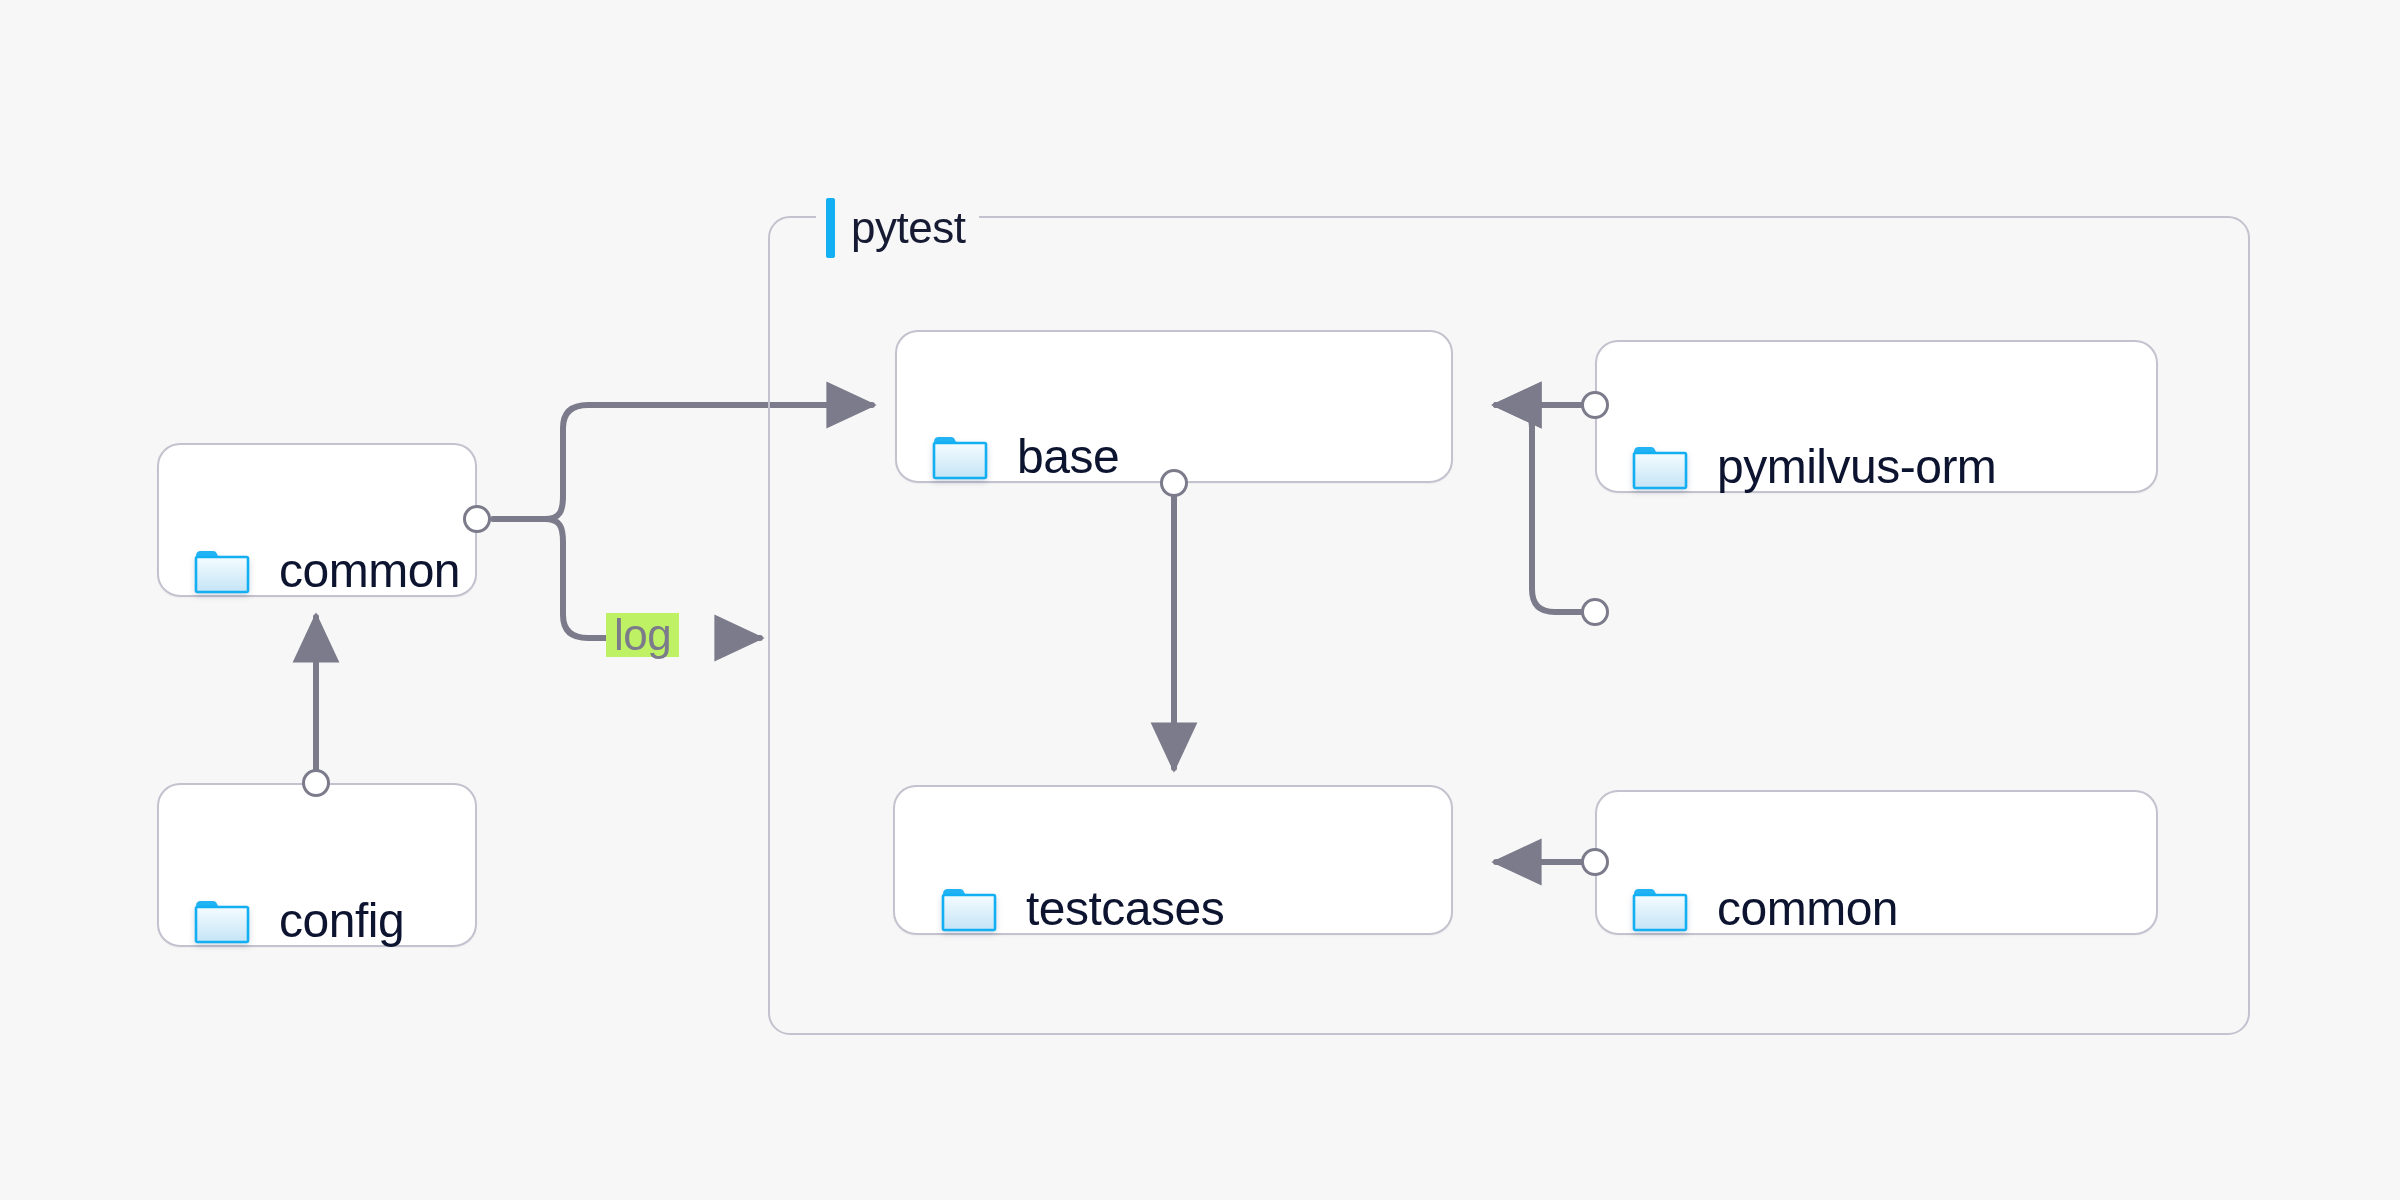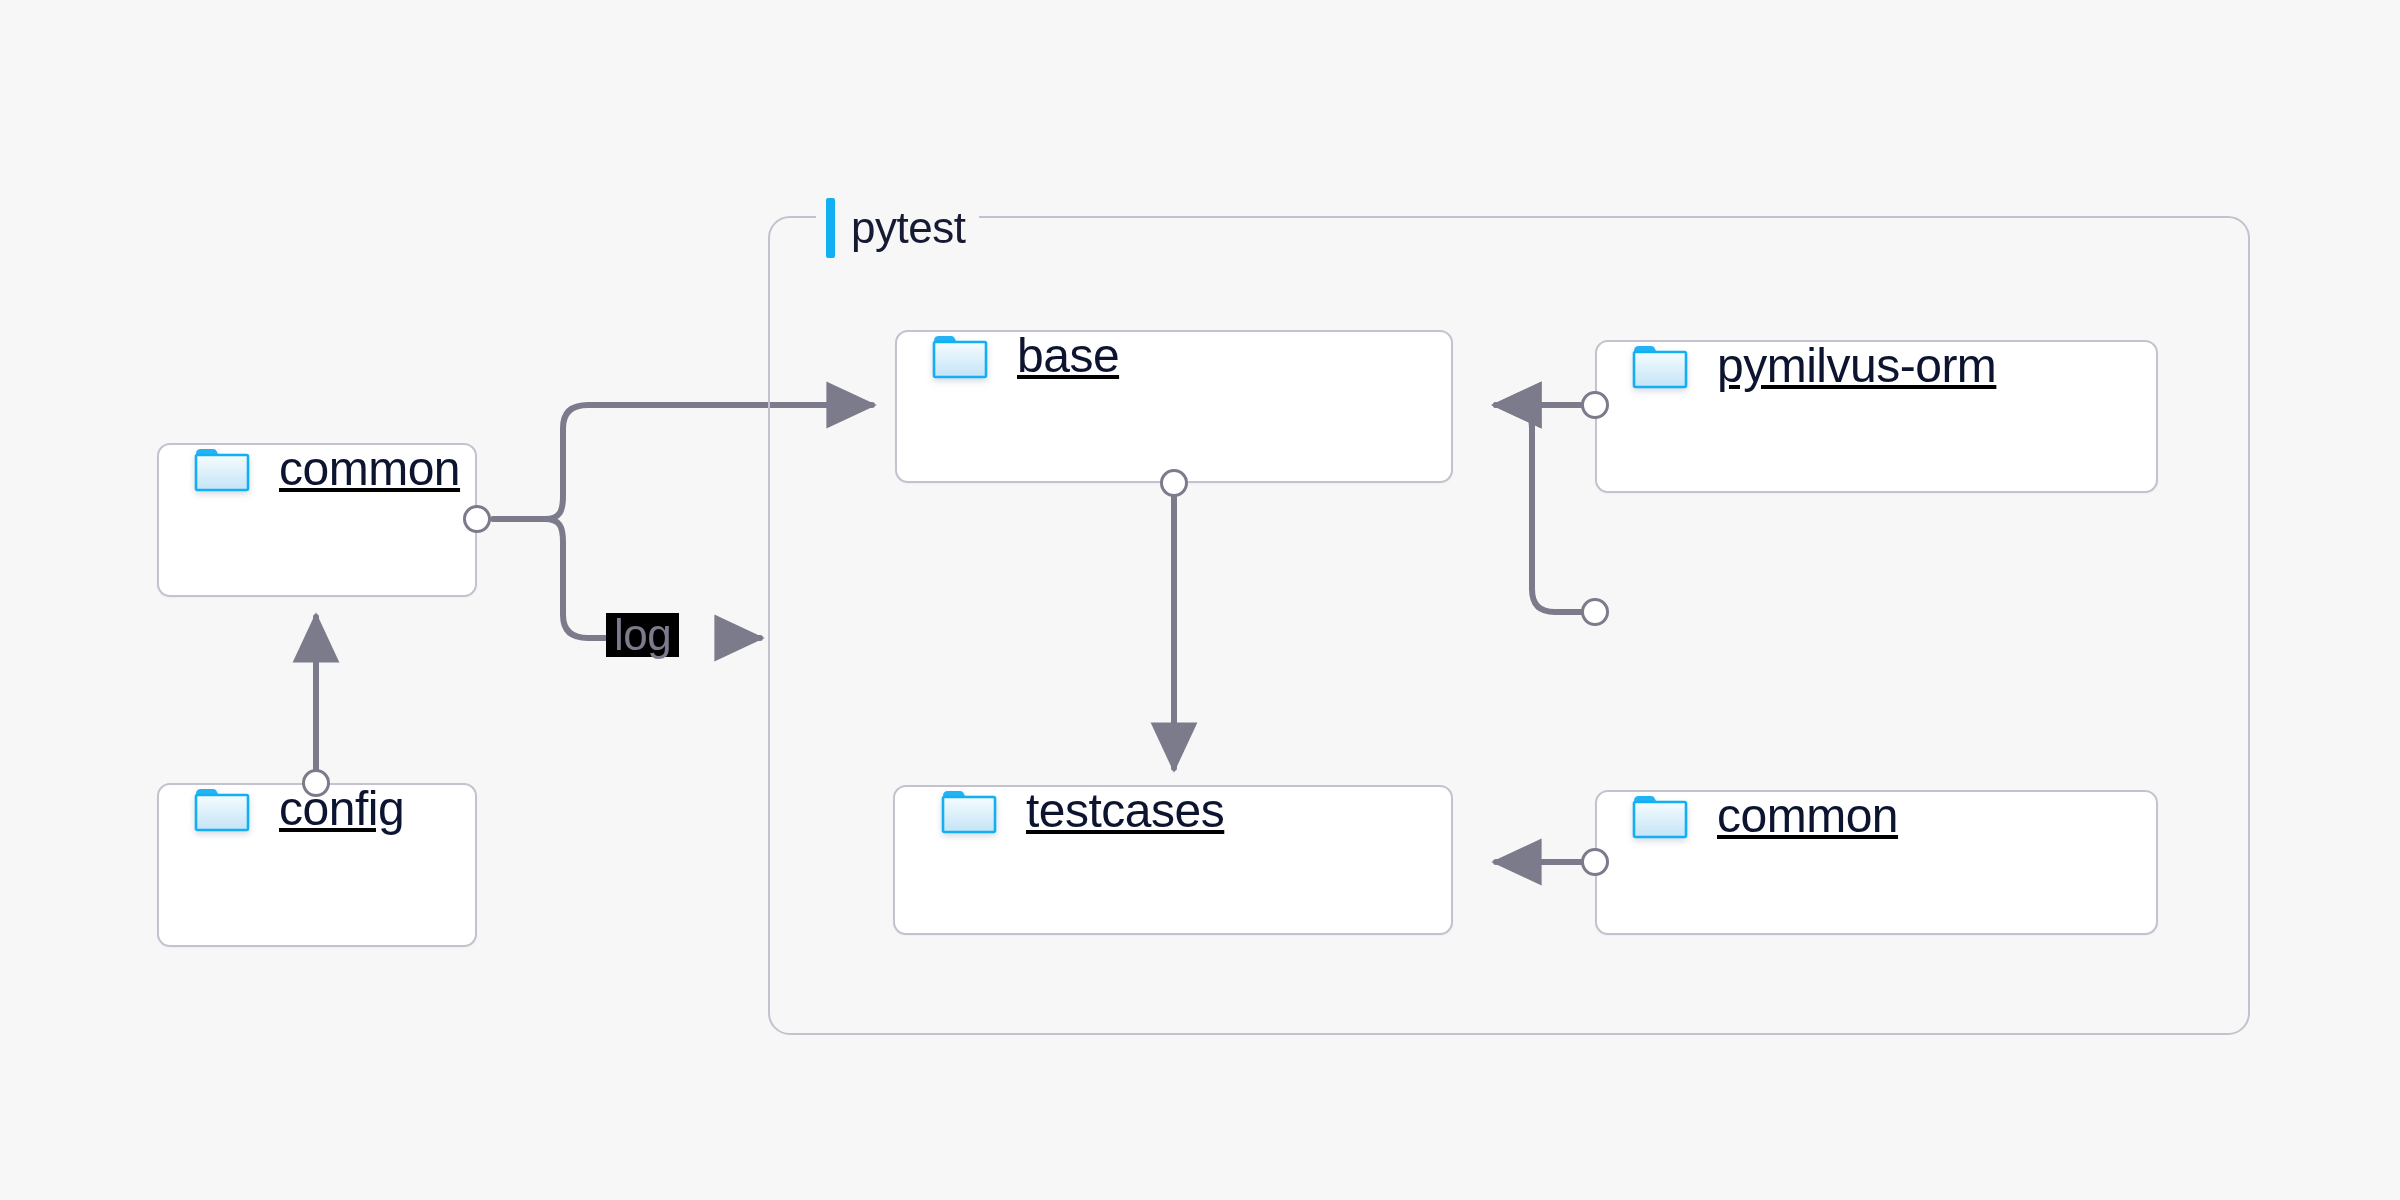--- a/index.html
+++ b/index.html
@@ -56,26 +56,25 @@
     letter-spacing: -0.5px;
     white-space: nowrap;
   }
 
   
   .node {
     position: absolute;
     box-sizing: border-box;
     background: #ffffff;
     border: 2px solid #c3c2ce;
-    border-radius: 13px;
+    border-radius: 23px;
     display: flex;
-    align-items: flex-start;
+    align-items: flex-end;
     z-index: 4;
     box-shadow: 0 1px 2px rgba(22,27,51,0.04);
-    text-decoration: underline;
   }
   .node-inner {
     display: flex;
     align-items: center;
     gap: 28px;
     padding-left: 34px;
   }
   .node-label {
     font-size: 48px;
     color: #0d1430;
@@ -101,21 +100,21 @@
     background: #ffffff;
     z-index: 6;
   }
 
   
   .edge-label {
     position: absolute;
     font-size: 44px;
     color: #7b7b8b;
     letter-spacing: -0.5px;
-    background: #000000;
+    background: #bef264;
     padding: 0 8px;
     line-height: 1;
     z-index: 5;
     white-space: nowrap;
   }
 </style>
 </head>
 <body>
 
 <div id="stage">

